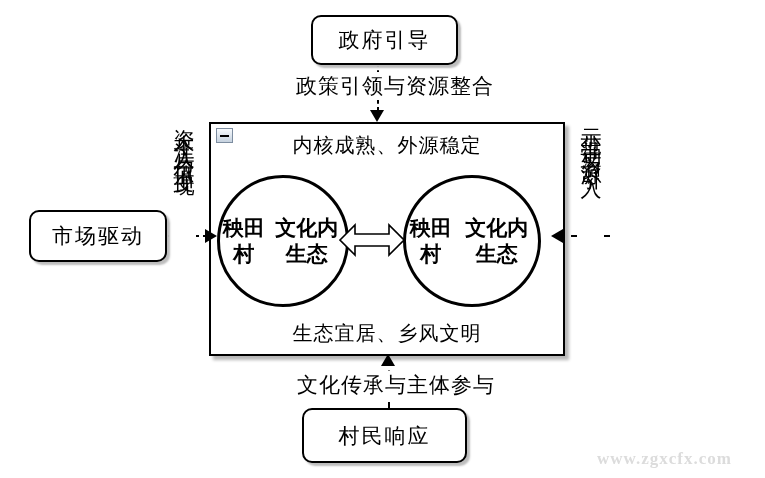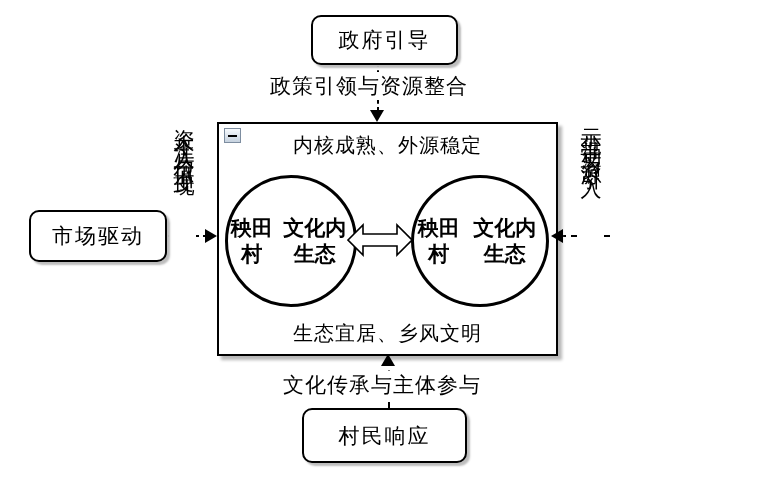--- a/index.html
+++ b/index.html
@@ -13,22 +13,22 @@
     display:flex;align-items:center;justify-content:center;
     font-size:21px;letter-spacing:2px;box-shadow:3px 3px 2px #bdbdbd;z-index:3;
   }
   #gov-node{left:311px;top:15px;width:143px;height:46px;}
   #market-node{left:29px;top:210px;width:134px;height:48px;}
   #xiangxian-node{left:610px;top:213px;width:130px;height:49px;}
   #villager-node{left:302px;top:408px;width:161px;height:51px;}
 
   
   #main-rect{
-    position:absolute;left:217px;top:122px;width:337px;height:230px;
-    border:2px solid #000;background:#fff;box-shadow:4px 4px 3px #b8b8b8;z-index:1;
+    position:absolute;left:209px;top:122px;width:337px;height:230px;
+    border:2px solid #000;background:#fff;box-shadow:4px 4px 3px #b8b8b8;z-index:1;padding-left:15px;
   }
   #collapse-btn{
     position:absolute;left:5px;top:4px;width:15px;height:13px;
     border:1px solid #7d8da0;background:linear-gradient(#f7fafd,#c6d2df);
     display:flex;align-items:center;justify-content:center;cursor:pointer;
   }
   #collapse-btn .minus-bar{width:9px;height:2px;background:#000;}
   .core-label{position:absolute;left:0;width:100%;text-align:center;font-size:20px;letter-spacing:1px;}
   #core-top-label{top:8px;}
   #core-bottom-label{bottom:7px;}
@@ -51,21 +51,21 @@
   #demo-line{left:560px;top:235px;width:50px;}
 
   
   .ah{position:absolute;width:0;height:0;z-index:4;}
   #policy-arrowhead{left:370px;top:110px;border-left:7px solid transparent;border-right:7px solid transparent;border-top:12px solid #000;}
   #inherit-arrowhead{left:381px;top:354px;border-left:7px solid transparent;border-right:7px solid transparent;border-bottom:12px solid #000;}
   #capital-arrowhead{left:205px;top:229px;border-top:7px solid transparent;border-bottom:7px solid transparent;border-left:12px solid #000;}
   #demo-arrowhead{left:551px;top:229px;border-top:7px solid transparent;border-bottom:7px solid transparent;border-right:12px solid #000;}
 
   
-  .hlabel{position:absolute;text-align:left;font-size:21px;background:#fff;z-index:2;letter-spacing:1px;}
+  .hlabel{position:absolute;text-align:right;font-size:21px;background:#fff;z-index:2;letter-spacing:1px;}
   #policy-label{left:270px;top:72px;width:224px;}
   #inherit-label{left:283px;top:371px;width:212px;}
   .vlabel{
     position:absolute;writing-mode:vertical-rl;text-orientation:upright;
     font-size:21px;letter-spacing:6px;background:#fff;z-index:2;line-height:24px;
   }
   #capital-label{left:172px;top:112px;height:254px;}
   #demo-label{left:579px;top:112px;height:254px;}
 
   #watermark{
@@ -118,14 +118,15 @@
     <div class="culture-circle" id="right-circle">
       <span>秧田村</span>
       <span>文化内生态</span>
     </div>
 
     <svg id="exchange-arrow" width="66" height="36" viewBox="0 0 66 36">
       <path d="M1,18 L16,3 L16,12 L50,12 L50,3 L65,18 L50,33 L50,24 L16,24 L16,33 Z" fill="#ffffff" stroke="#000000" stroke-width="1.6"></path>
     </svg>
   </div>
 
+  <div id="watermark">www.zgxcfx.com</div>
 
 </div>
 
 </body></html>

